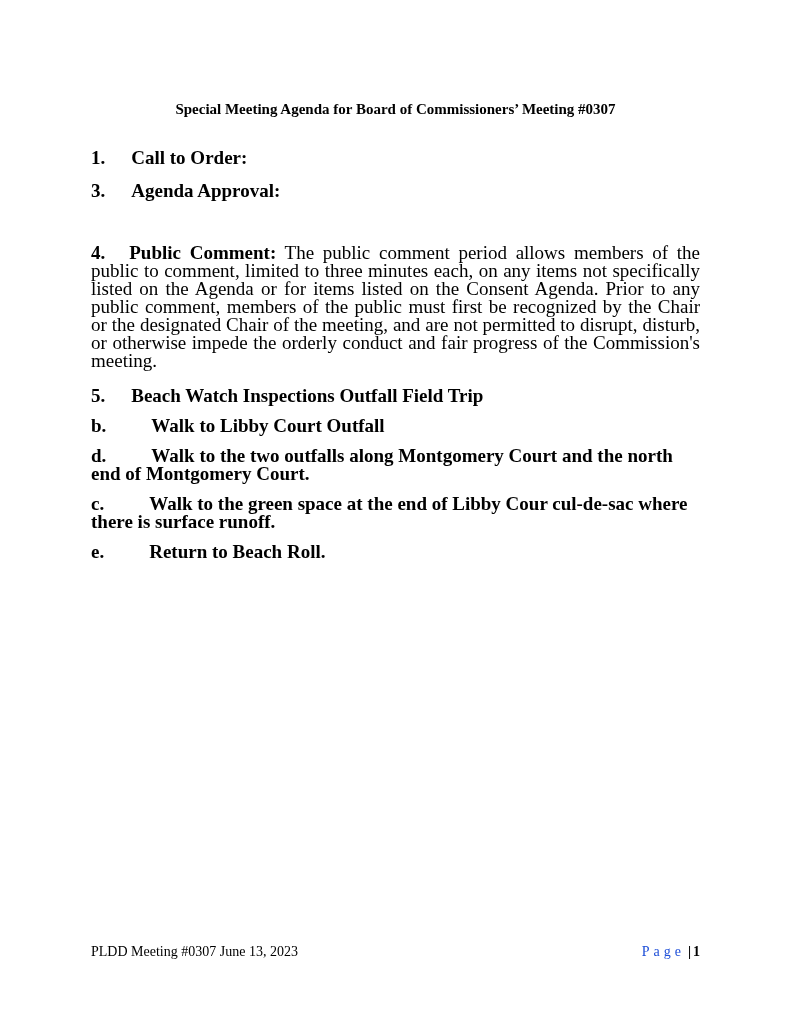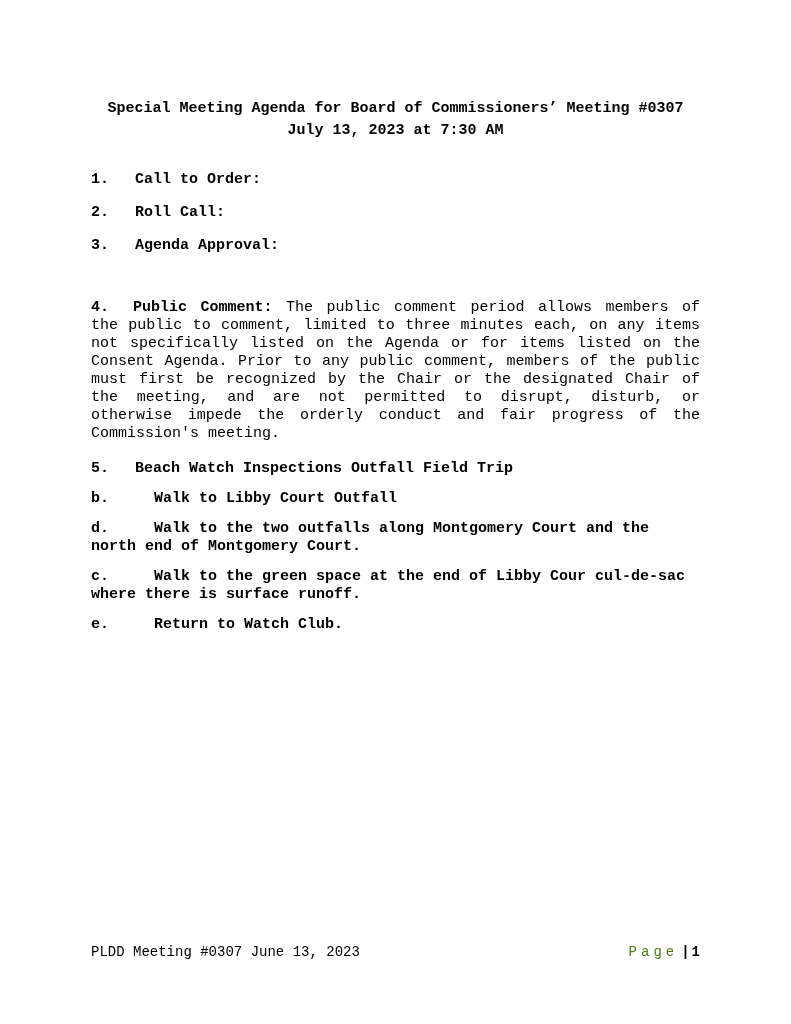--- a/index.html
+++ b/index.html
@@ -5,36 +5,36 @@
   html, body {
     margin: 0;
     padding: 0;
     background: #ffffff;
   }
   .page {
     position: relative;
     width: 791px;
     height: 968px;
     background: #ffffff;
-    font-family: Liberation Mono, monospace;
+    font-family: Liberation Serif, serif;
     color: #000000;
     overflow: hidden;
     margin: 0 auto;
     border-radius: 6px;
   }
   .doc-title {
     padding-top: 98px;
     text-align: center;
     font-weight: bold;
     font-size: 15px;
     line-height: 22px;
   }
   .agenda {
     margin: 29px 91px 0 91px;
-    font-size: 15px;
+    font-size: 19px;
     line-height: 18px;
   }
   .item {
     margin: 0 0 15px 0;
     font-weight: bold;
   }
   .item.sub {
     margin-bottom: 12px;
   }
   .item.para {
@@ -57,62 +57,60 @@
     left: 91px;
     right: 91px;
     top: 943px;
     display: flex;
     justify-content: space-between;
     align-items: baseline;
     font-size: 14px;
     line-height: 18px;
   }
   .page-word {
-    color: #4d7c0f;
+    color: #1d4ed8;
     letter-spacing: 4px;
   }
   .page-sep {
     font-weight: bold;
     margin-left: 3px;
   }
   .page-num {
     font-weight: bold;
     margin-left: 2px;
   }
 </style>
 </head>
 <body>
 
 <div class="page">
 
   <header class="doc-title">
     <div>Special Meeting Agenda for Board of Commissioners’ Meeting #0307</div>
-    <div>July 13, 2023 at 7:30 AM</div>
   </header>
 
   <main class="agenda">
 
     <p class="item"><span class="marker">1.</span><span class="tab t26"></span><span>Call to Order:</span></p>
 
-    <p class="item"><span class="marker">2.</span><span class="tab t26"></span><span>Roll Call:</span></p>
 
     <p class="item"><span class="marker">3.</span><span class="tab t26"></span><span>Agenda Approval:</span></p>
 
     <p class="item para"><span class="marker bold">4.</span><span class="tab t24"></span><span class="bold">Public Comment:</span> <span>The public comment period allows members of the public to comment, limited to three minutes each, on any items not specifically listed on the Agenda or for items listed on the Consent Agenda. Prior to any public comment, members of the public must first be recognized by the Chair or the designated Chair of the meeting, and are not permitted to disrupt, disturb, or otherwise impede the orderly conduct and fair progress of the Commission's meeting.</span></p>
 
     <p class="item sub"><span class="marker">5.</span><span class="tab t26"></span><span>Beach Watch Inspections Outfall Field Trip</span></p>
 
 
     <p class="item sub"><span class="marker">b.</span><span class="tab t45"></span><span>Walk to Libby Court Outfall</span></p>
 
     <p class="item sub"><span class="marker">d.</span><span class="tab t45"></span><span>Walk to the two outfalls along Montgomery Court and the north end of Montgomery Court.</span></p>
 
     <p class="item sub"><span class="marker">c.</span><span class="tab t45"></span><span>Walk to the green space at the end of Libby Cour cul-de-sac where there is surface runoff.</span></p>
 
-    <p class="item sub"><span class="marker">e.</span><span class="tab t45"></span><span>Return to Watch Club.</span></p>
+    <p class="item sub"><span class="marker">e.</span><span class="tab t45"></span><span>Return to Beach Roll.</span></p>
 
 
   </main>
 
   <footer class="doc-footer">
     <span>PLDD Meeting #0307 June 13, 2023</span>
     <span><span class="page-word">Page</span><span class="page-sep">|</span><span class="page-num">1</span></span>
   </footer>
 
 </div>

